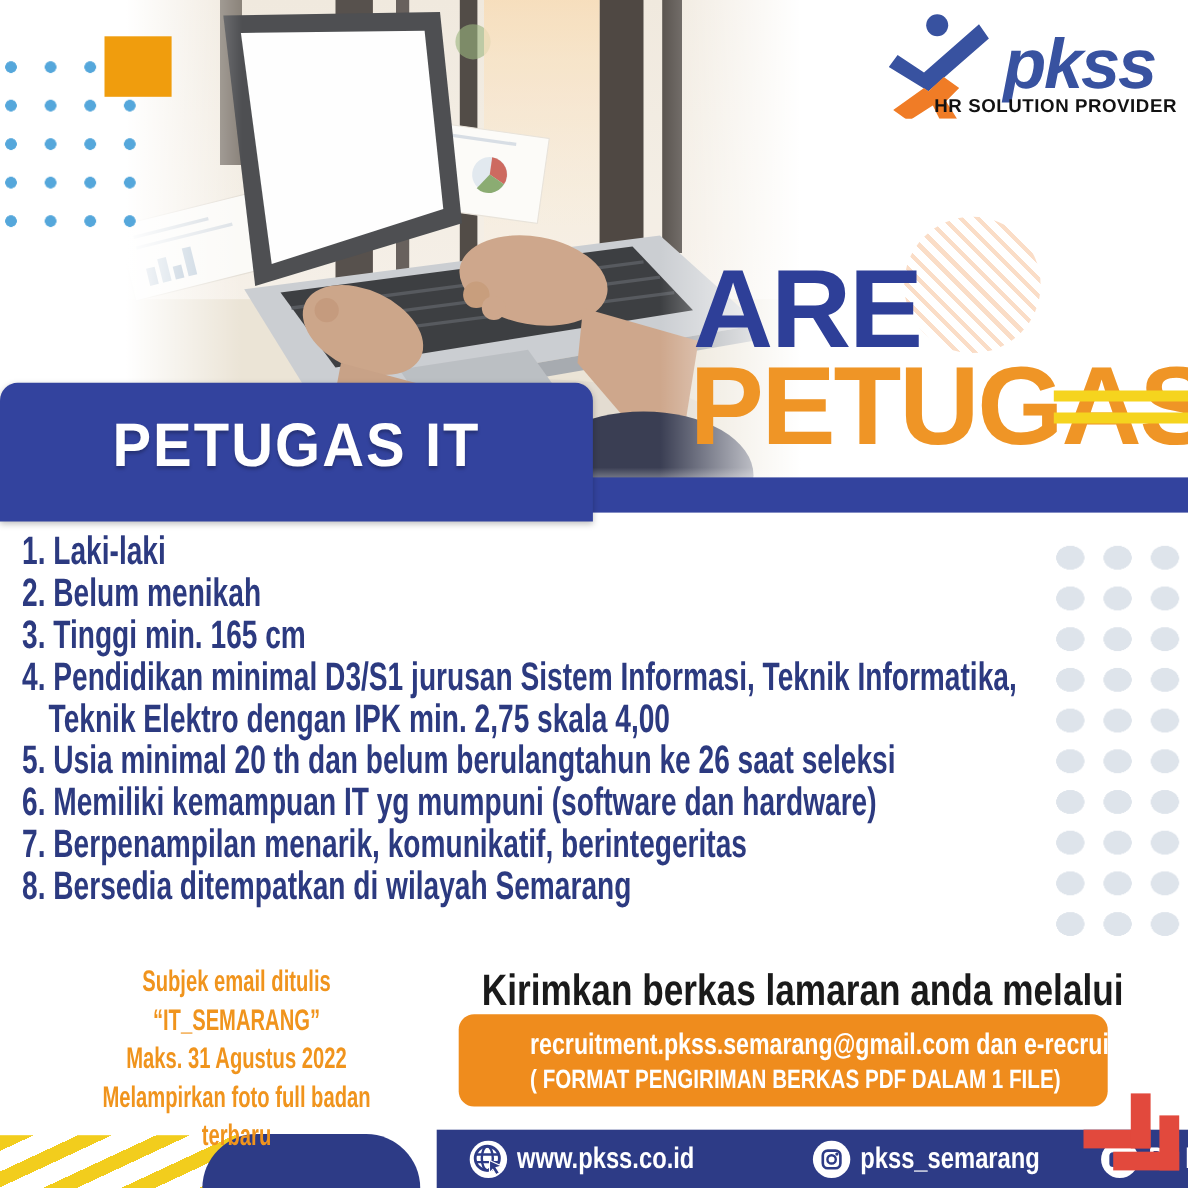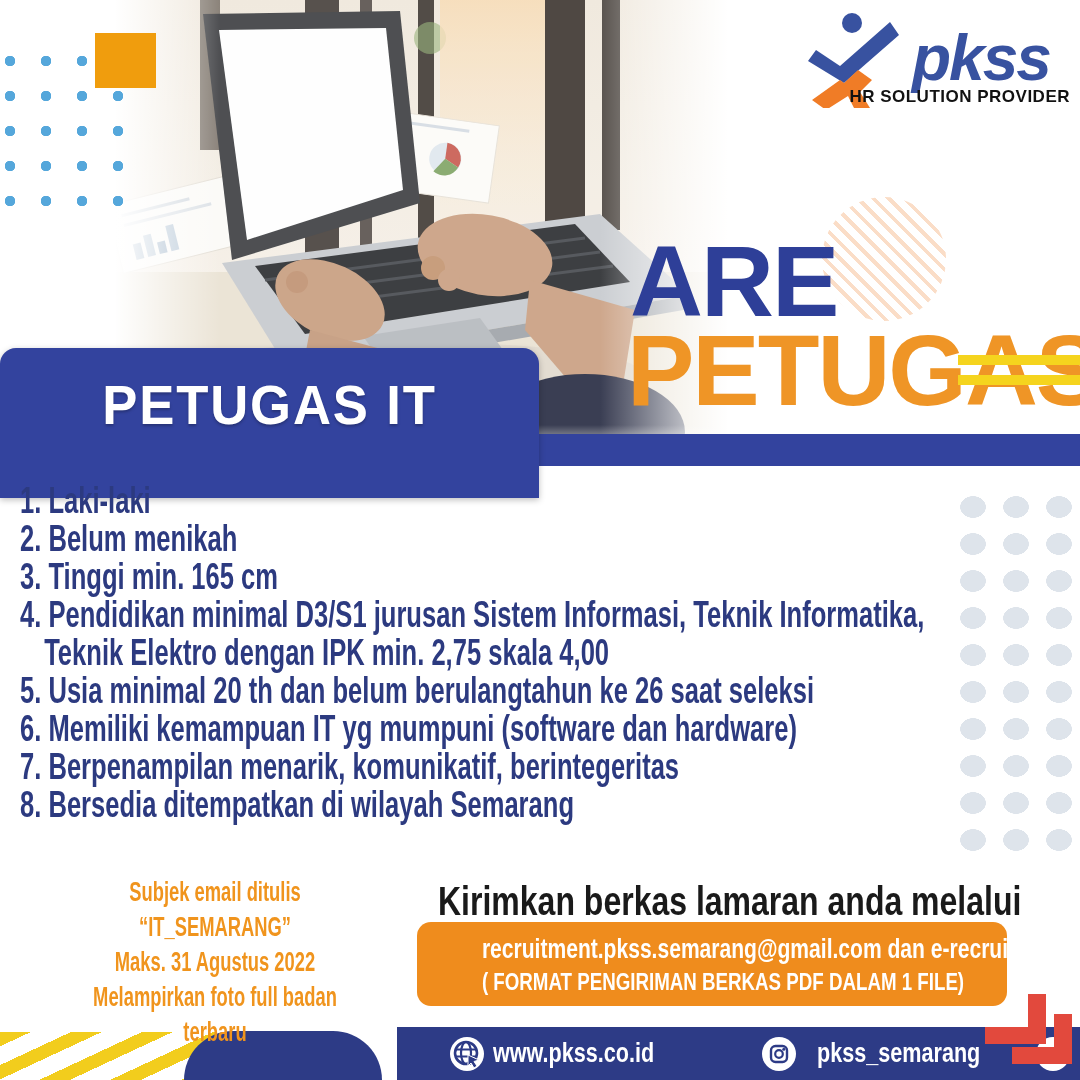--- a/index.html
+++ b/index.html
@@ -33,21 +33,21 @@
   .hero-line{z-index:4;font-weight:bold;font-size:101px;line-height:1;letter-spacing:-2px;color:#2e3f98;}
   .hero-we{left:630px;top:134px;}
   .hero-are{left:630px;top:231px;text-align:center;}
   .hero-hiring{left:627px;top:320px;color:#ef9526;}
   .striped-circle{left:822px;top:197px;width:124px;height:124px;border-radius:50%;z-index:3;
     background:repeating-linear-gradient(45deg,rgba(243,166,108,.38) 0 4px,rgba(0,0,0,0) 4px 11px);}
   .yline{left:958px;width:122px;height:10px;background:#f5d41e;z-index:4;}
   .yline1{top:355px;}  .yline2{top:375px;}
 
   
-  .banner{left:0;top:348px;width:539px;height:150px;background:#33439e;border-radius:16px 16px 0 0;
+  .banner{left:0;top:348px;width:539px;height:126px;background:#33439e;border-radius:16px 16px 0 0;
     z-index:4;box-shadow:0 2px 6px rgba(0,0,0,.25);}
   .banner-strip{left:0;right:0;top:434px;height:32px;background:#33439e;z-index:4;}
   .banner-title{position:absolute;left:0;top:24px;width:100%;text-align:center;color:#fff;
     font-weight:bold;font-size:56px;letter-spacing:2px;transform:scaleX(.94);transform-origin:50% 0;
     text-shadow:0 2px 3px rgba(0,0,0,.25);}
 
   
   .reqs{left:20px;top:482px;width:1200px;z-index:4;color:#2c3a80;font-weight:bold;font-size:36px;
     transform:scaleX(.71);transform-origin:0 0;}
   .req-line{height:38px;line-height:38px;white-space:nowrap;}
@@ -61,25 +61,25 @@
   .orange-box{left:417px;top:922px;width:590px;height:84px;background:#ef8c1d;border-radius:14px;
     z-index:4;text-align:center;color:#fff;font-weight:bold;}
   .box-line1{margin-top:11px;font-size:27px;line-height:33px;transform:scaleX(.78);transform-origin:50% 0;white-space:nowrap;}
   .box-line2{font-size:24px;line-height:31px;transform:scaleX(.78);transform-origin:50% 0;white-space:nowrap;}
 
   
   .ystripes{left:0;top:1032px;width:215px;height:48px;z-index:3;
     background:repeating-linear-gradient(155deg,#f2cd1d 0 13px,rgba(0,0,0,0) 13px 30px);}
   .dome{left:184px;top:1031px;width:198px;height:49px;border-radius:99px 99px 0 0;background:#2d3b86;z-index:3;}
   .footer-bar{left:397px;top:1027px;right:0;height:53px;background:#2d3b86;z-index:4;
-    display:flex;align-items:center;padding-left:52px;box-sizing:border-box;}
+    display:flex;align-items:center;padding-left:29px;box-sizing:border-box;}
   .footer-item{display:flex;align-items:center;}
   .footer-label{color:#fff;font-weight:bold;font-size:27px;display:inline-block;
     transform:scaleX(.8);transform-origin:0 50%;margin-left:8px;white-space:nowrap;}
-  .fi2{margin-left:66px;gap:12px;} .fi3{margin-left:14px;}
+  .fi2{margin-left:66px;} .fi3{margin-left:14px;}
   .red-l{z-index:6;}
   .red-l1{left:985px;top:994px;width:61px;height:50px;border-right:18px solid #e2493d;border-bottom:17px solid #e2493d;box-sizing:border-box;}
   .red-l2{left:1012px;top:1014px;width:60px;height:50px;border-right:18px solid #e2493d;border-bottom:17px solid #e2493d;box-sizing:border-box;}
 </style>
 </head>
 <body>
 
 <div class="poster">
 
   <svg class="abs photo" viewBox="0 0 670 470">

